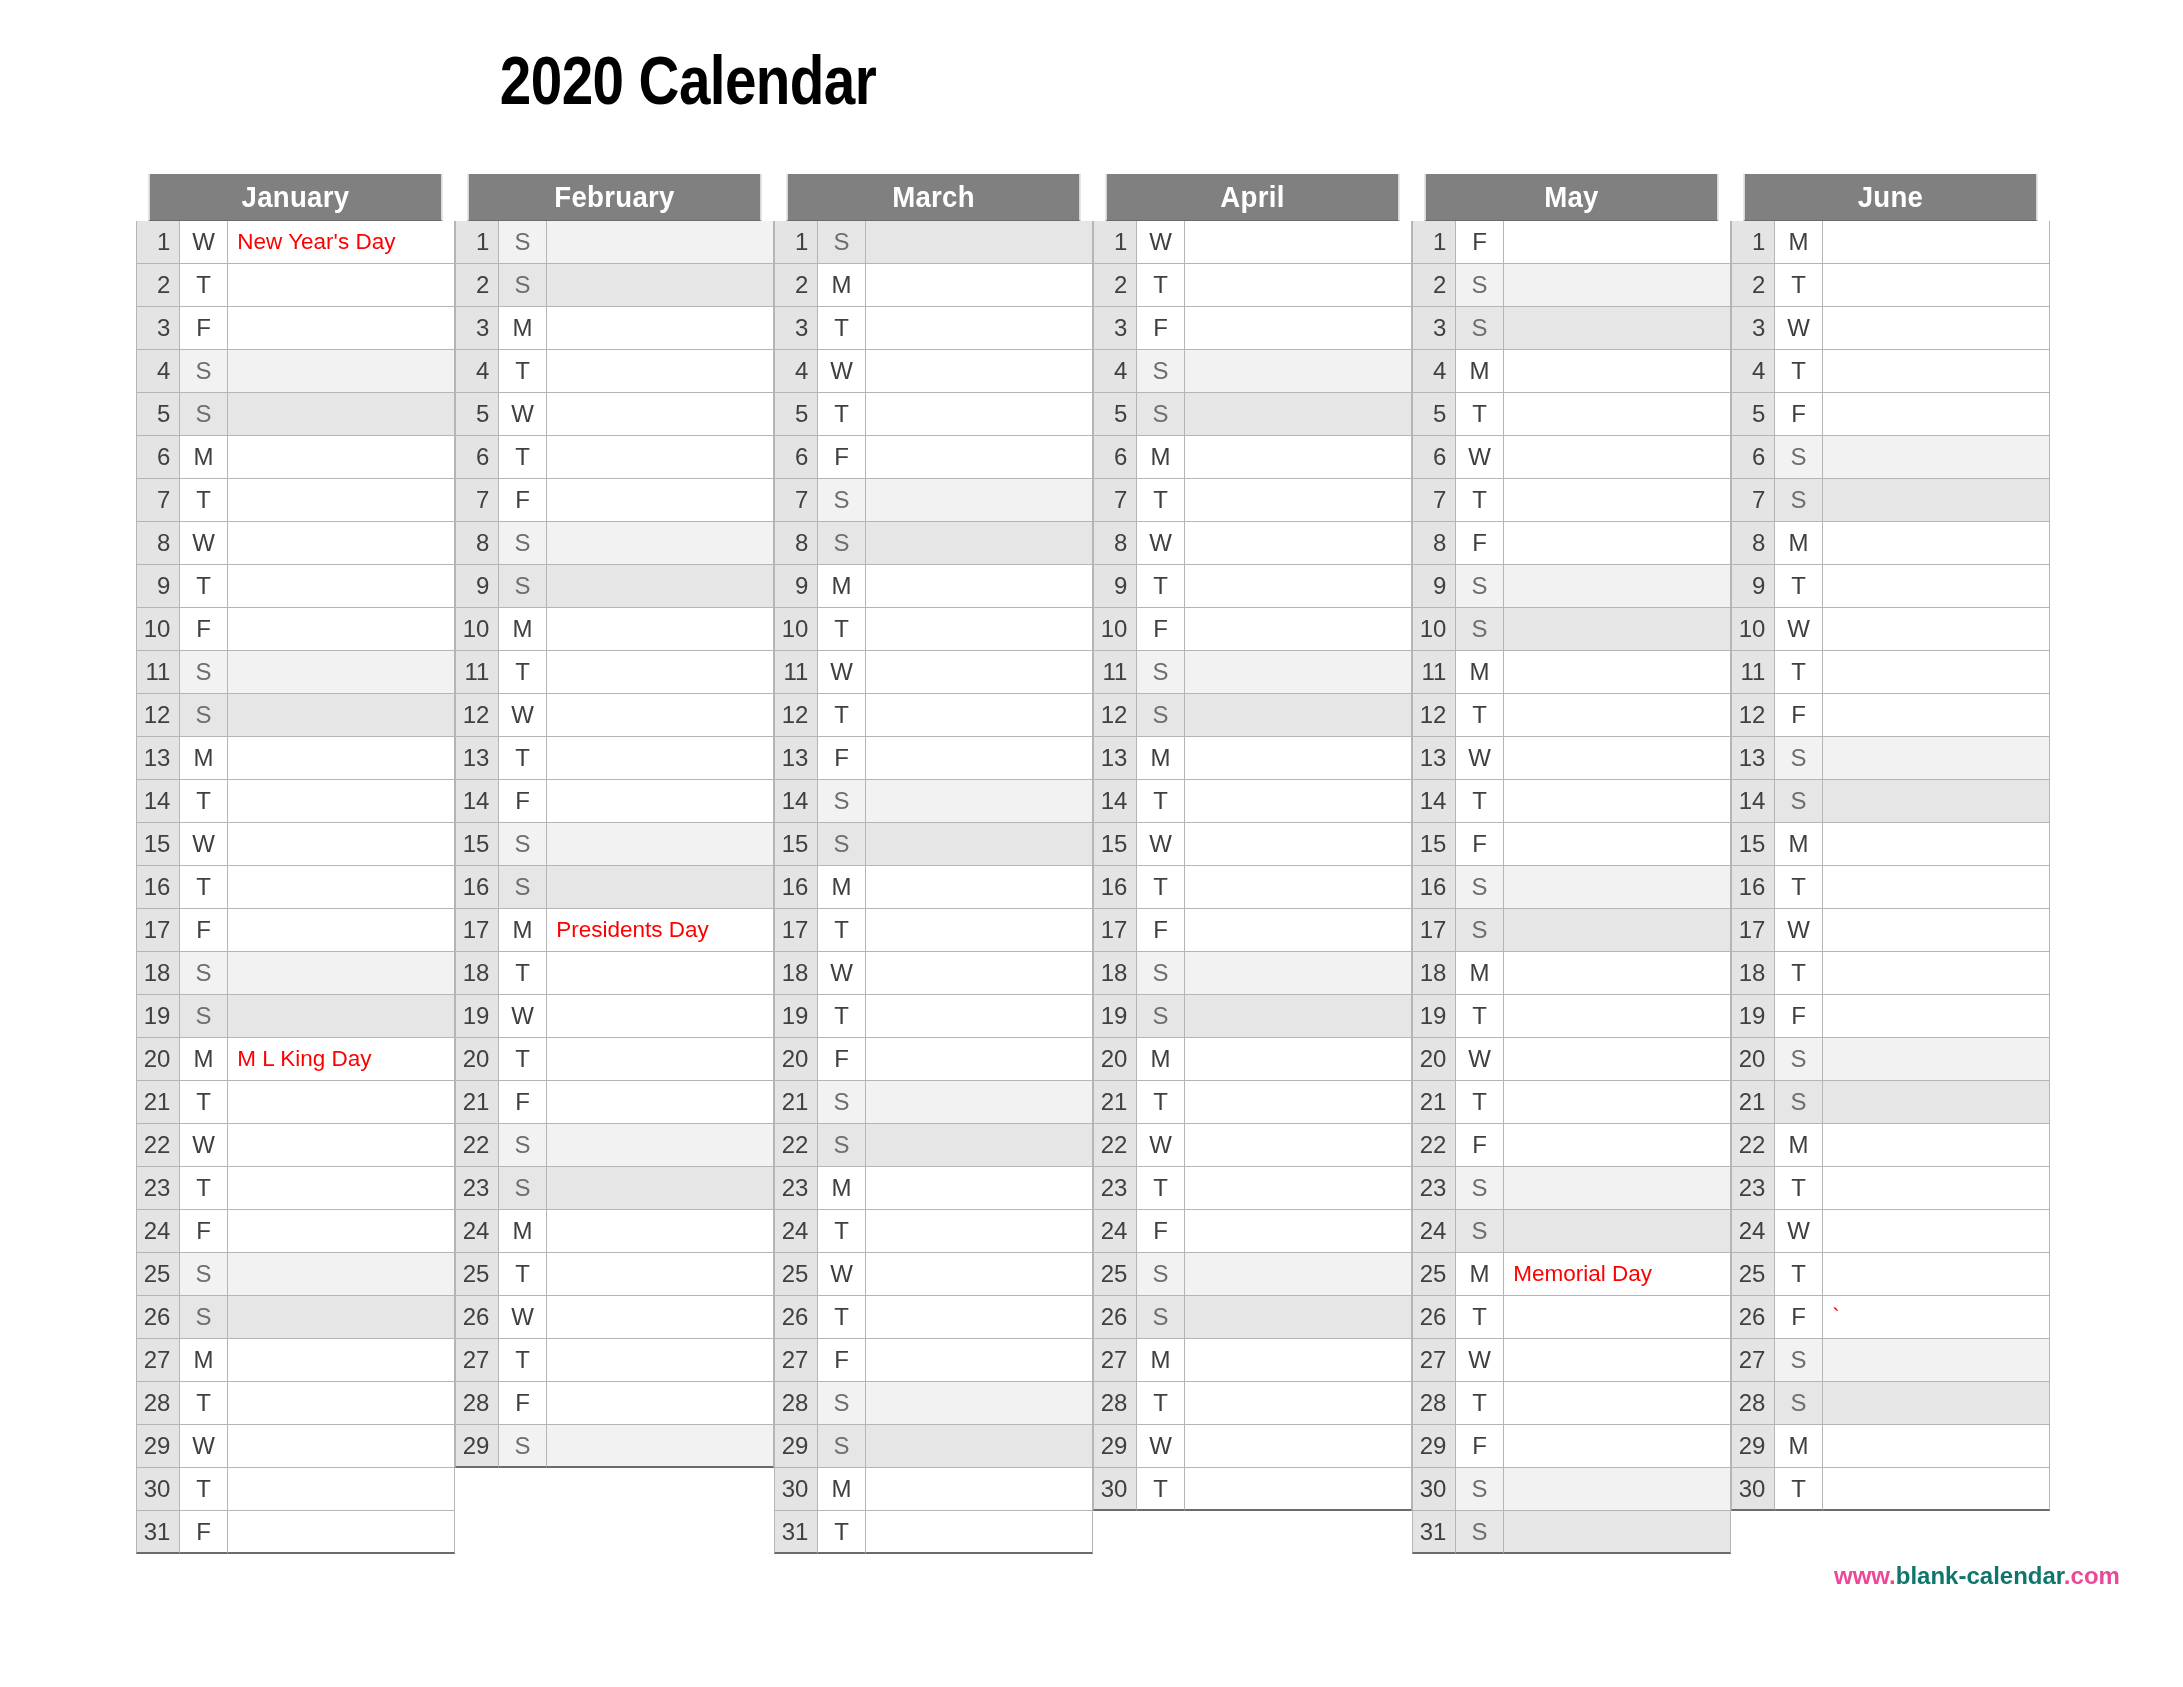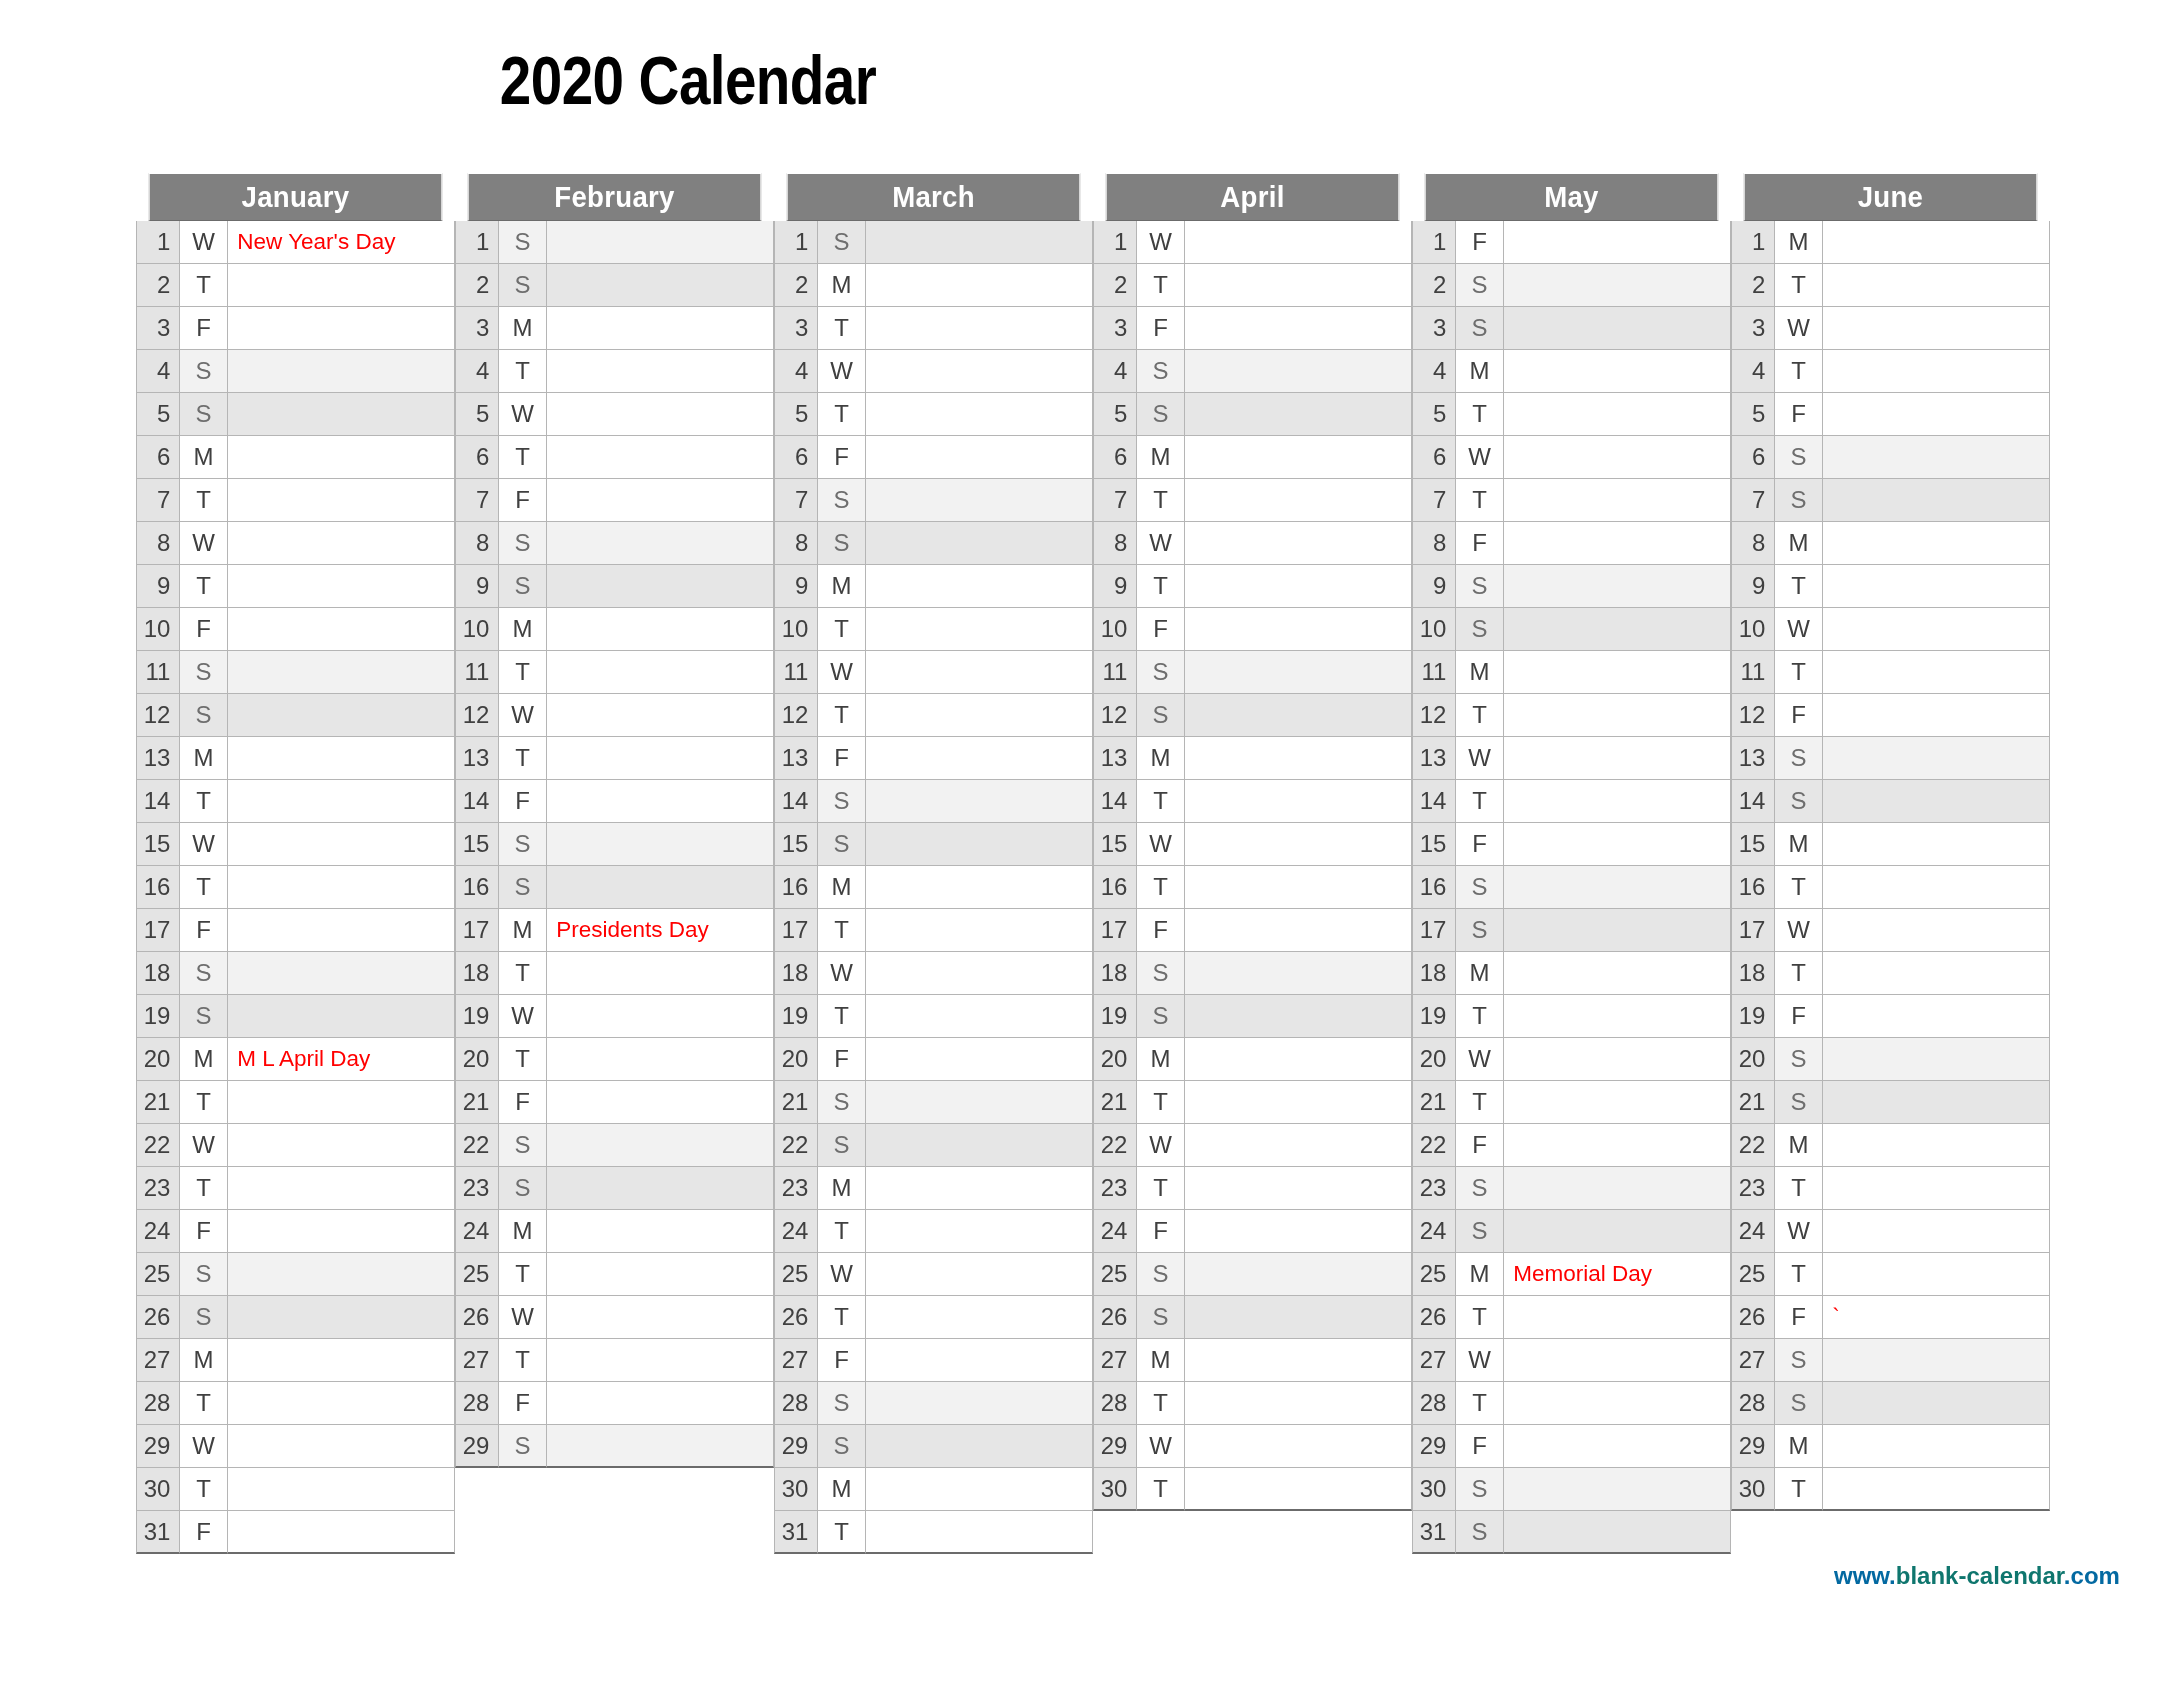--- a/index.html
+++ b/index.html
@@ -149,21 +149,21 @@
     align-items: center;
     box-sizing: border-box;
   }
   .footer-spacer { flex: 0 0 91px; }
   .footer-link {
     font-size: 24px;
     font-weight: bold;
     padding-left: 12px;
     white-space: nowrap;
   }
-  .f-green { color: #0369a1; margin-top: 32px; }
+  .f-green { color: #ec4899; margin-top: 32px; }
   .f-red   { color: #0f766e; }
 </style>
 </head>
 <body>
 
 <div class="page">
 
   <div class="title">2020 Calendar</div>
 
   <div class="calendar">
@@ -262,21 +262,21 @@
               <div class="cell c-note"></div>
             </div>
             <div class="day-row sun">
               <div class="cell c-num">19</div>
               <div class="cell c-dow">S</div>
               <div class="cell c-note"></div>
             </div>
             <div class="day-row">
               <div class="cell c-num">20</div>
               <div class="cell c-dow">M</div>
-              <div class="cell c-note">M L April Day</div>
+              <div class="cell c-note">M L King Day</div>
             </div>
             <div class="day-row">
               <div class="cell c-num">21</div>
               <div class="cell c-dow">T</div>
               <div class="cell c-note"></div>
             </div>
             <div class="day-row">
               <div class="cell c-num">22</div>
               <div class="cell c-dow">W</div>
               <div class="cell c-note"></div>

